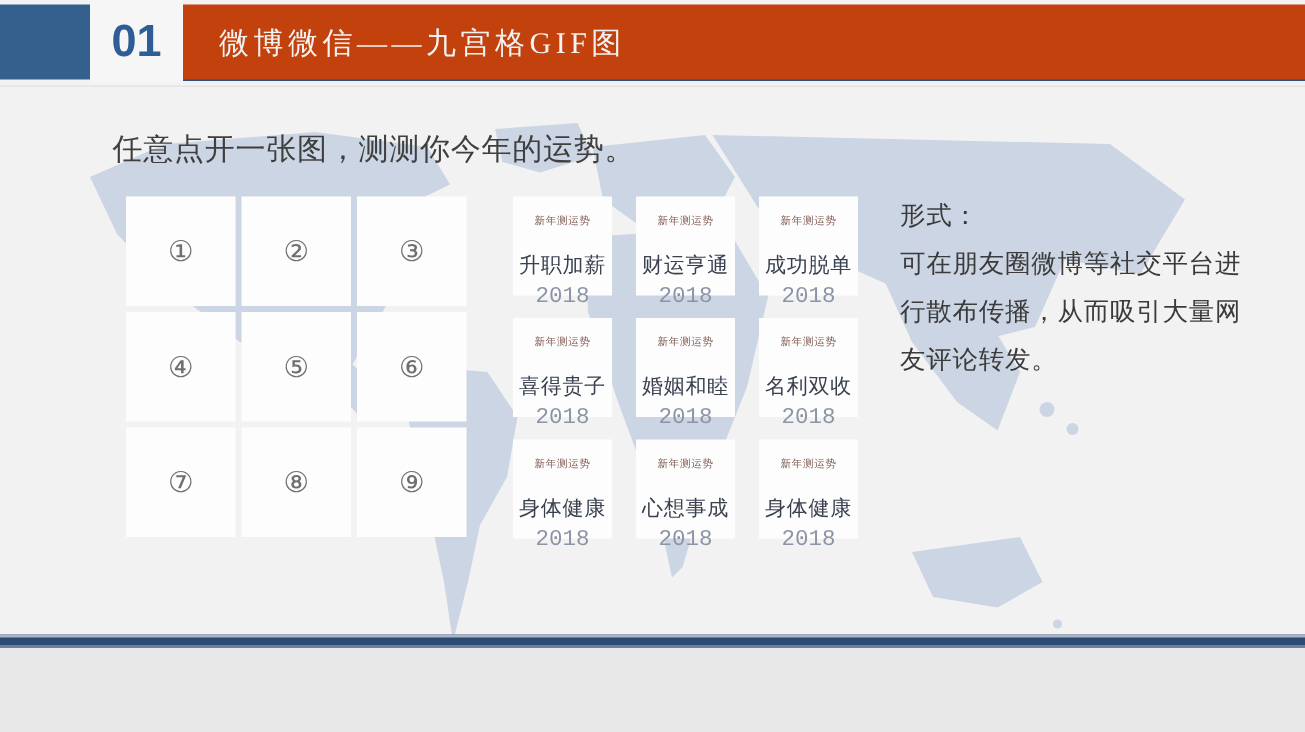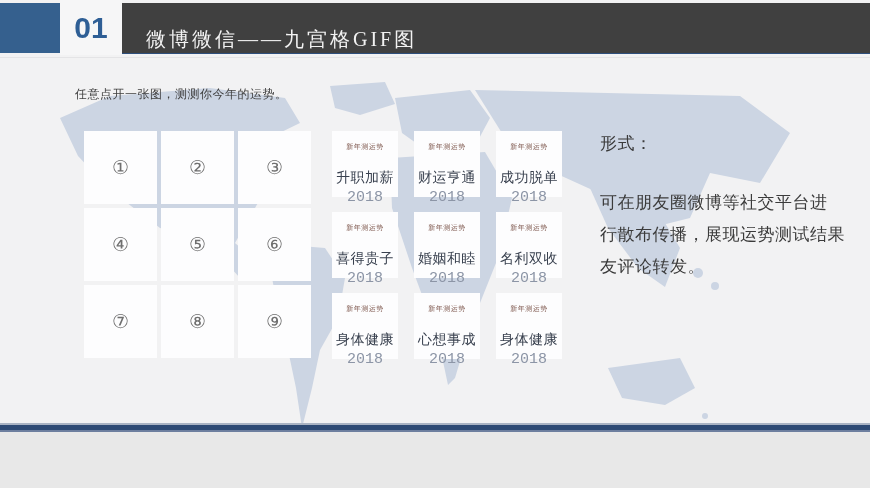--- a/index.html
+++ b/index.html
@@ -16,63 +16,63 @@
     background:#35608e;
   }
   .hdr-num{
     position:absolute;left:60px;top:0;width:62px;height:55px;
     background:#f6f6f7;display:flex;align-items:center;justify-content:center;
     font-family:"Liberation Sans", sans-serif;font-weight:bold;
     font-size:30px;color:#2e5e95;
   }
   .hdr-bar{
     position:absolute;left:122px;top:3px;width:748px;height:50px;
-    background:#404040;border-bottom:1px solid #2e4f7c;
-    display:flex;align-items:flex-end;
+    background:#c2410c;border-bottom:1px solid #2e4f7c;
+    display:flex;align-items:center;
   }
   .hdr-title{
     margin-left:24px;color:#f2f2f2;font-size:20px;letter-spacing:3px;
   }
   .hdr-underline{
     position:absolute;left:0;top:57px;width:870px;height:1px;background:#e4e4e6;
   }
   
   .subtitle{
-    position:absolute;left:75px;top:86px;font-size:12px;color:#3f3f3f;
+    position:absolute;left:75px;top:86px;font-size:20px;color:#3f3f3f;
     letter-spacing:0.5px;
   }
   
   .grid-numbers{
     position:absolute;left:84px;top:131px;
     display:grid;grid-template-columns:repeat(3,73px);grid-template-rows:repeat(3,73px);
     gap:4px;
   }
   .ncard{
     background:#fdfdfe;display:flex;align-items:center;justify-content:center;
     font-size:19px;color:#6f6f6f;
   }
   
   .grid-cards{
-    position:absolute;left:332px;top:131px;
+    position:absolute;left:342px;top:131px;
     display:grid;grid-template-columns:repeat(3,66px);grid-template-rows:repeat(3,66px);
     column-gap:16px;row-gap:15px;
   }
   .fcard{
     background:#fdfdfe;display:flex;flex-direction:column;align-items:center;
     padding-top:12px;box-sizing:border-box;
   }
   .fcard .tag{font-size:7px;color:#7d564c;line-height:8px;letter-spacing:0.5px;}
   .fcard .name{font-size:14px;color:#39414f;line-height:16px;margin-top:19px;letter-spacing:0.5px;}
   .fcard .year{font-size:15px;color:#8c95a6;line-height:15px;margin-top:4px;font-family:Liberation Mono, monospace;}
   
   .panel{
     position:absolute;left:600px;top:128px;width:258px;
     font-size:17px;color:#3b3b3b;line-height:32px;letter-spacing:0.5px;
   }
-  .panel .para2{margin-top:27px;}
+  .panel .para2{}
   
   .footer{
     position:absolute;left:0;bottom:0;width:870px;height:5px;
     background:#2d4a74;
     border-top:2px solid #a9b3c3;border-bottom:2px solid #6d7f9f;
   }
 </style>
 </head>
 <body>
 
@@ -188,20 +188,20 @@
       <span class="tag">新年测运势</span>
       <span class="name">身体健康</span>
       <span class="year">2018</span>
     </div>
   </div>
 
   <div class="panel">
     <div>形式：</div>
     <div class="para2">
       <div>可在朋友圈微博等社交平台进</div>
-      <div>行散布传播，展现运势测试结果</div>
+      <div>行散布传播，从而吸引大量网</div>
       <div>友评论转发。</div>
     </div>
   </div>
 
   <div class="footer"></div>
 
 </div>
 
 </body></html>

